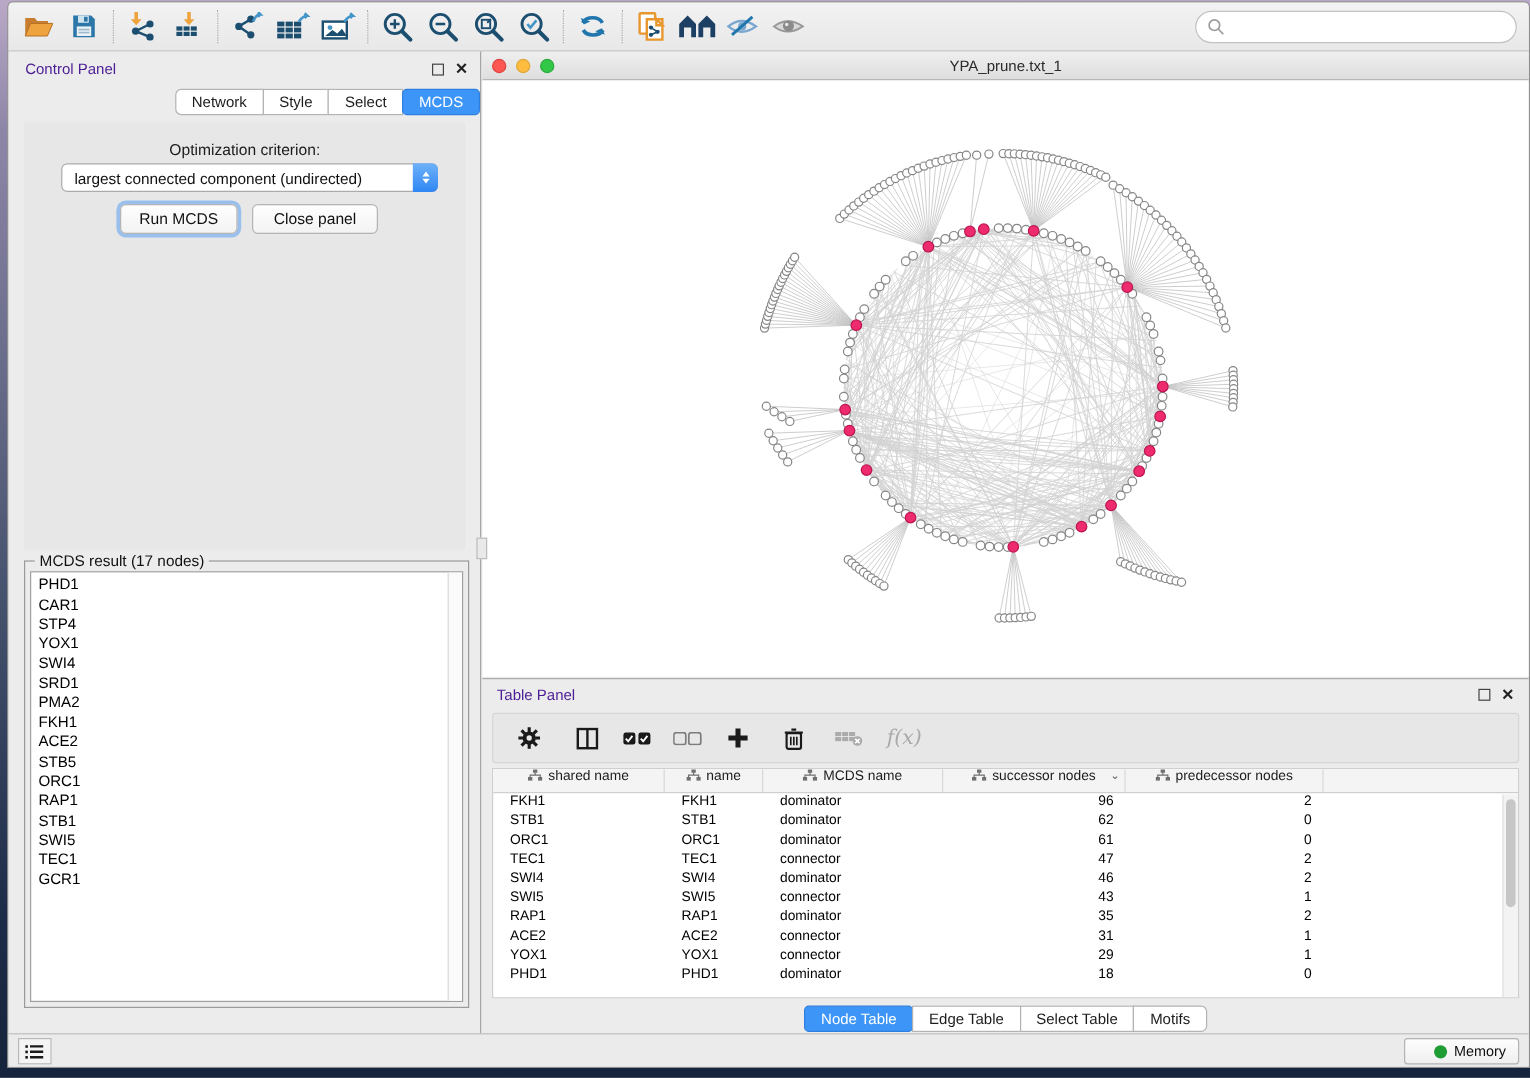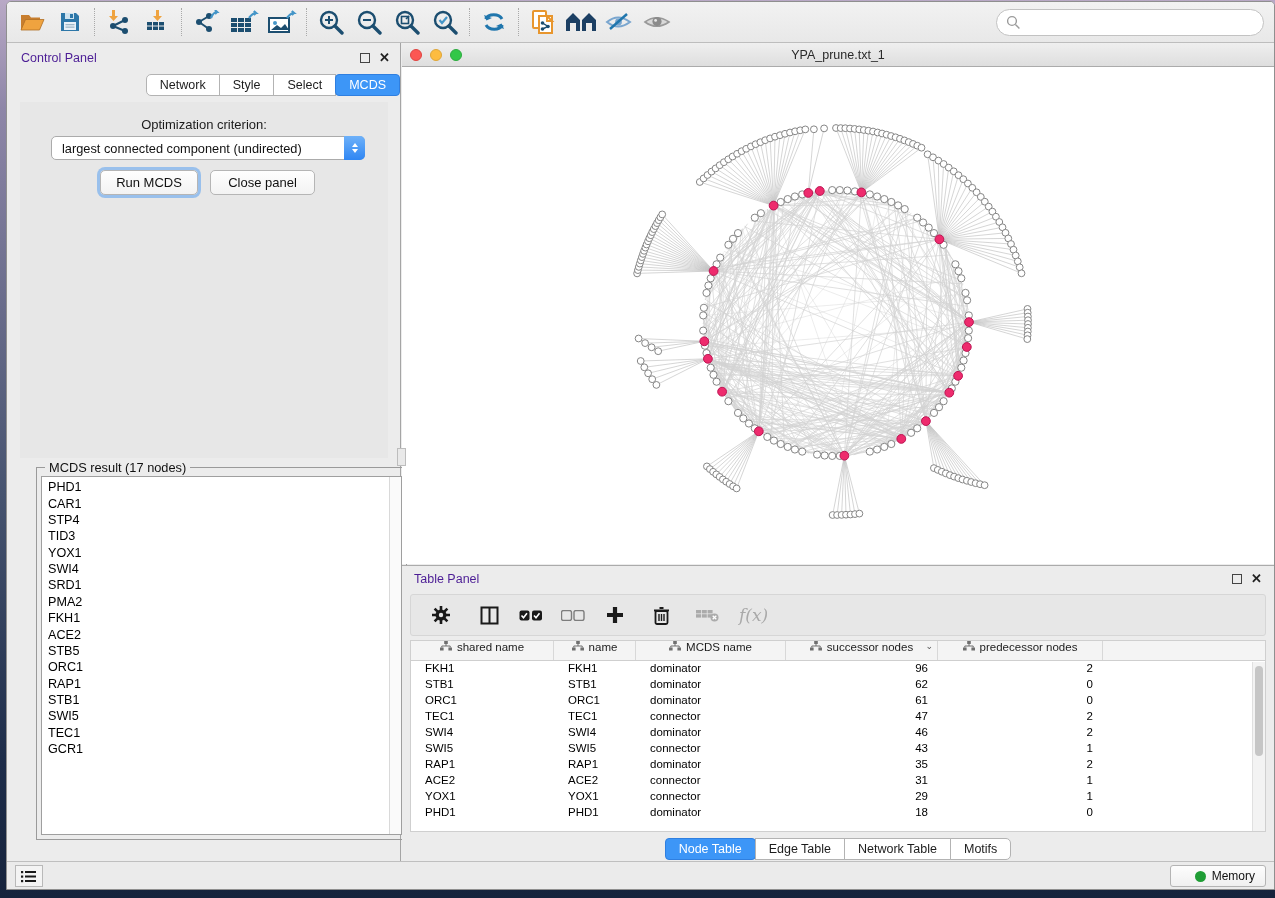--- a/index.html
+++ b/index.html
@@ -48,21 +48,21 @@
   #opt-select .stepper { width:21px; height:24px; margin-right:-1px; background:linear-gradient(#6eb1f9,#2f86f3);
     border-radius:0 5px 5px 0; display:flex; flex-direction:column; align-items:center; justify-content:center; gap:2px; }
   .chev-up { width:0; height:0; border-left:3.5px solid transparent; border-right:3.5px solid transparent; border-bottom:4.5px solid #fff; }
   .chev-dn { width:0; height:0; border-left:3.5px solid transparent; border-right:3.5px solid transparent; border-top:4.5px solid #fff; }
   .cp-btn { position:absolute; top:68px; height:25px; background:linear-gradient(#fefefe,#f3f3f3);
     border:1px solid #b5b5b5; border-radius:5px; font-size:13px; color:#111; cursor:pointer;
     font-family:"Liberation Sans", sans-serif; }
   #run-btn { left:80px; width:98px; box-shadow:0 0 0 3px rgba(90,160,240,.55); }
   #closep-btn { left:190px; width:105px; }
 
-  #mcds-group { position:absolute; left:29px; top:424px; width:371px; height:373px;
+  #mcds-group { position:absolute; left:13px; top:424px; width:371px; height:373px;
     border:1px solid #9a9a9a; }
   #mcds-legend { position:absolute; left:8px; top:-8px; background:#ececec; padding:0 4px;
     font-size:12.8px; color:#111; }
   #mcds-list { position:absolute; left:4px; top:8px; right:4px; bottom:4px; background:#fff;
     border:1px solid #9f9f9f; overflow:hidden; }
   #mcds-items { position:absolute; left:0; top:2px; right:12px; bottom:0; }
   #mcds-items > div { font-size:12.6px; color:#000; padding:1.2px 0 1.2px 6px; cursor:default; }
   #mcds-scroll { position:absolute; right:0; top:0; bottom:0; width:12px; background:#fafafa; border-left:1px solid #d9d9d9; }
 
   
@@ -292,21 +292,20 @@
       <button class="cp-btn" id="run-btn">Run MCDS</button>
       <button class="cp-btn" id="closep-btn">Close panel</button>
     </div>
     <div id="mcds-group">
       <span id="mcds-legend">MCDS result (17 nodes)</span>
       <div id="mcds-list">
         <div id="mcds-items">
             <div>PHD1</div>
             <div>CAR1</div>
             <div>STP4</div>
-            <div>TID3</div>
             <div>YOX1</div>
             <div>SWI4</div>
             <div>SRD1</div>
             <div>PMA2</div>
             <div>FKH1</div>
             <div>ACE2</div>
             <div>STB5</div>
             <div>ORC1</div>
             <div>RAP1</div>
             <div>STB1</div>
@@ -1291,21 +1290,21 @@
           </div>
         <div id="tbl-scroll">
             <div id="tbl-thumb"></div>
           </div>
       </div>
 
       <div id="tp-tabs">
         <div class="seg" id="tp-seg">
             <div class="active">Node Table</div>
             <div>Edge Table</div>
-            <div>Network Table</div>
+            <div>Select Table</div>
             <div>Motifs</div>
           </div>
       </div>
     </div>
   </div>
 
   <div id="statusbar">
     <div id="list-btn">
       <svg width="16" height="13" viewBox="0 0 16 13">
         <g stroke="#1a1a1a" stroke-width="2">

